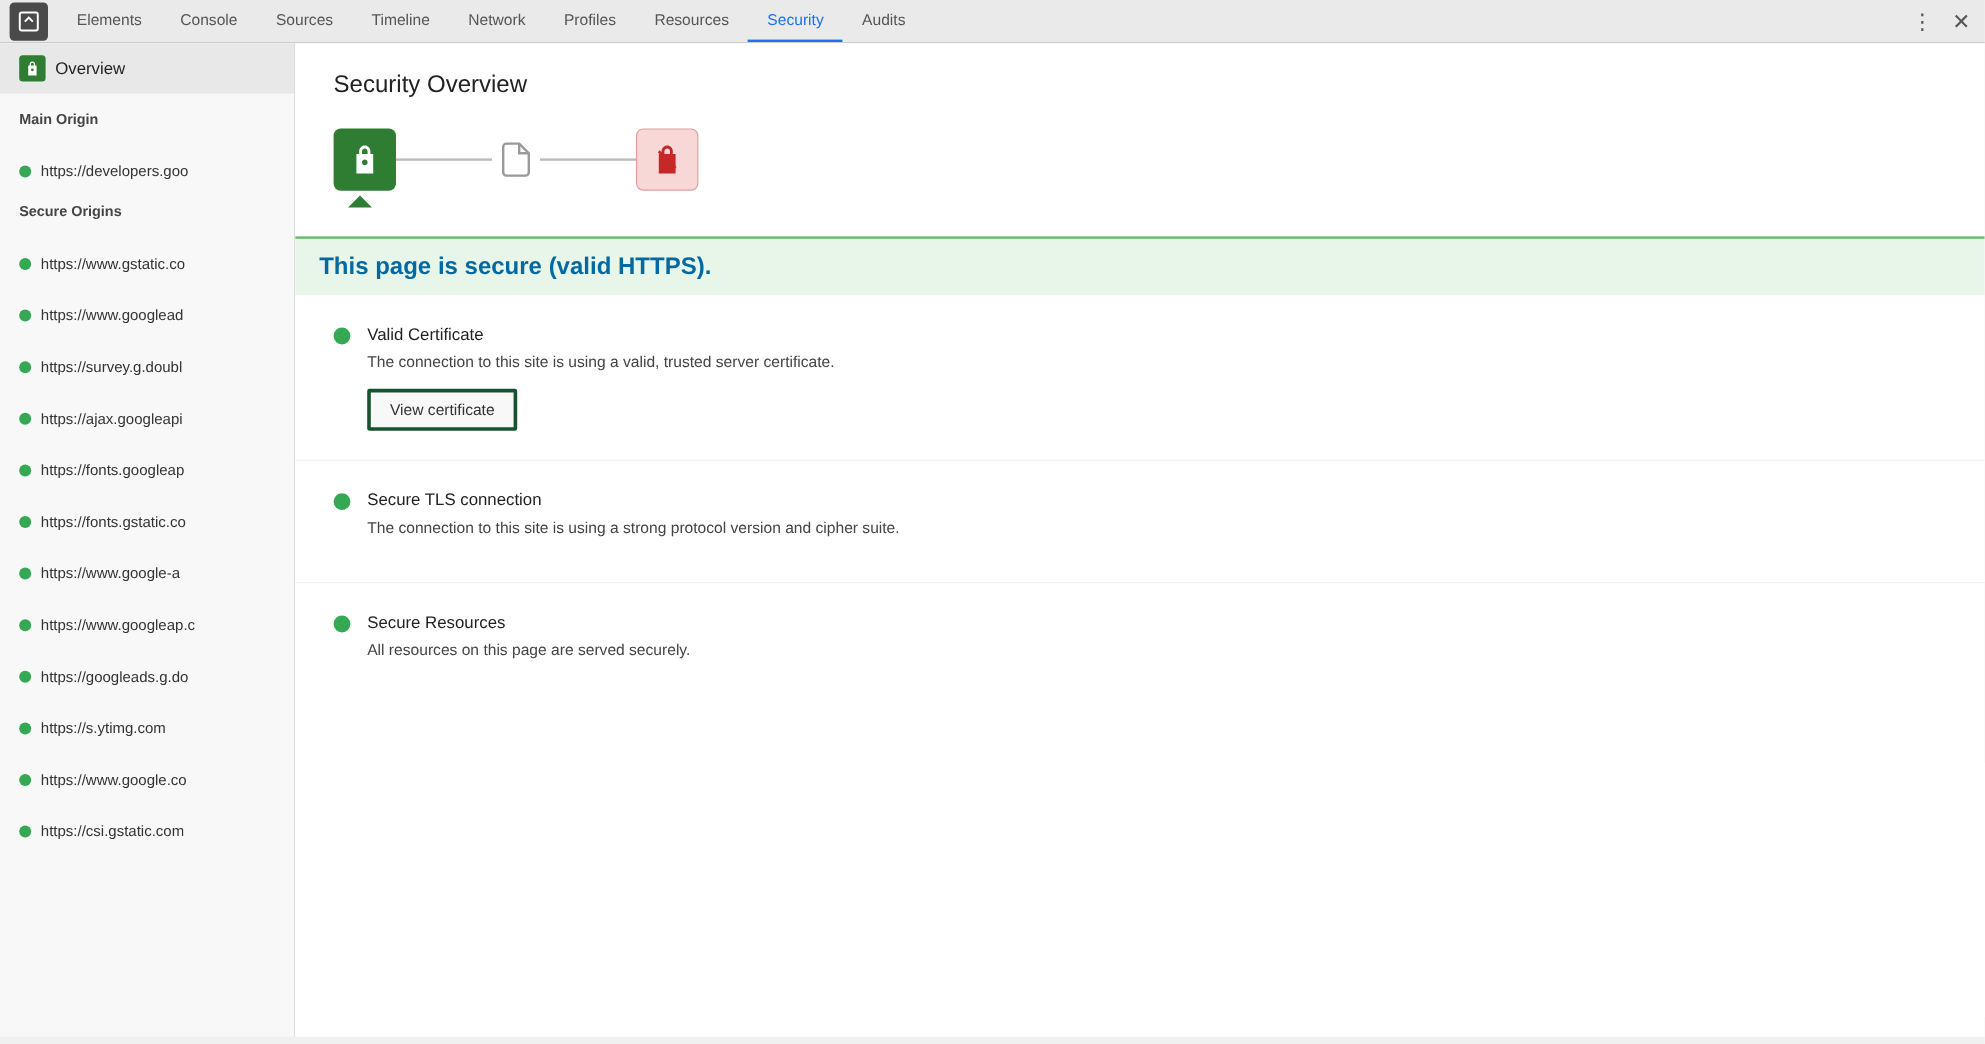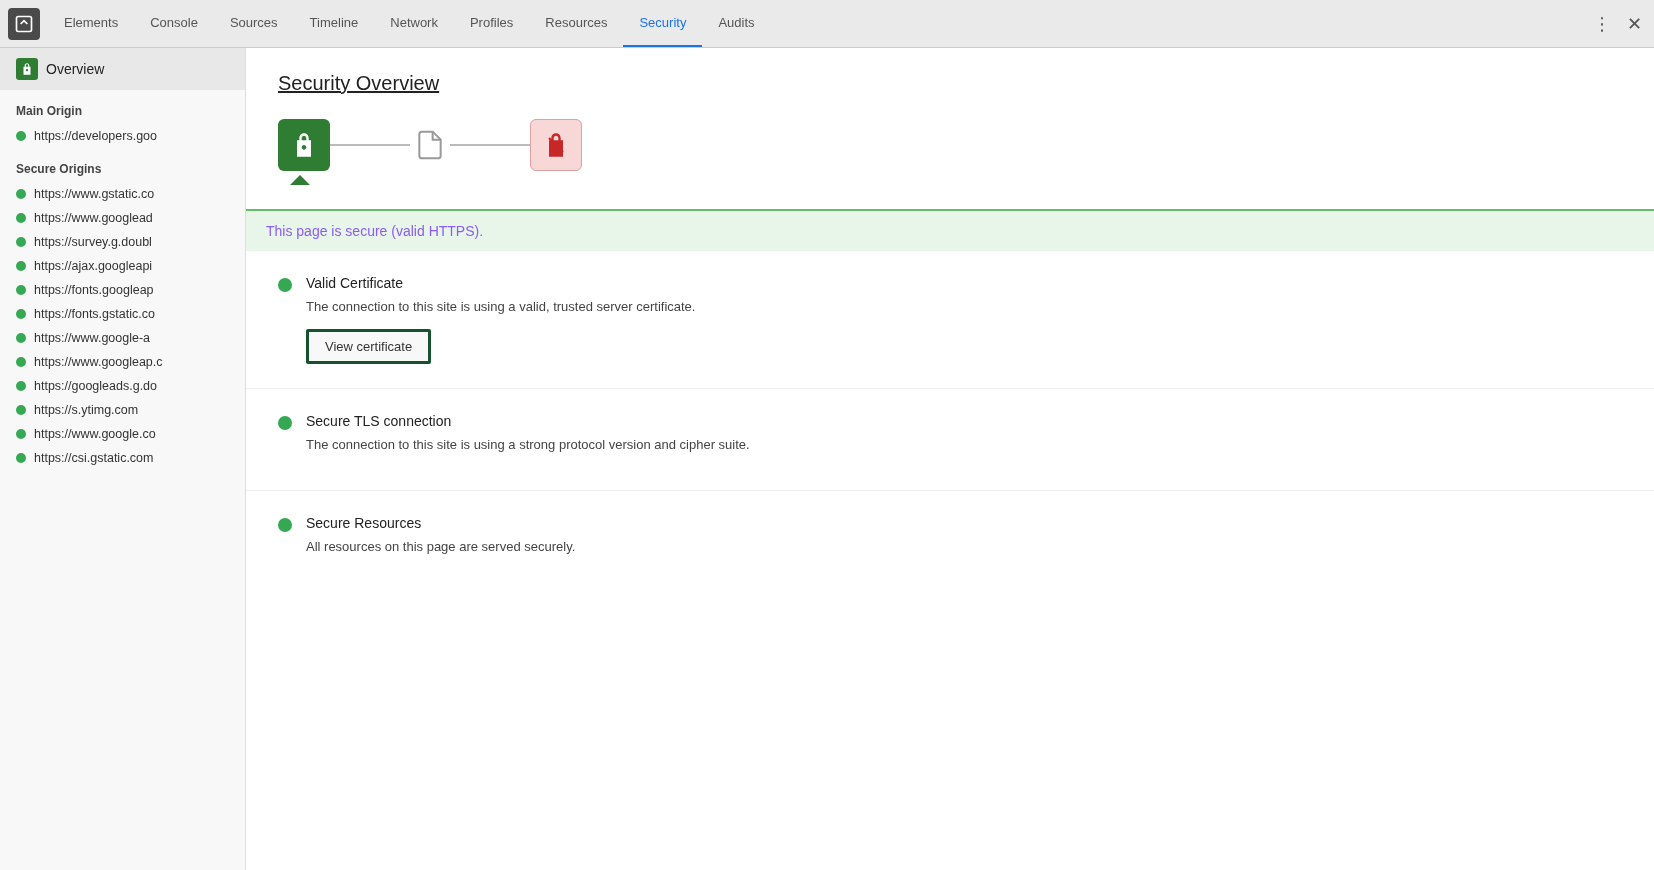--- a/index.html
+++ b/index.html
@@ -11,21 +11,21 @@
       height: 870px;
       overflow: hidden;
     }
 
     
     .toolbar {
       display: flex;
       align-items: center;
       background: #eaeaea;
       border-bottom: 1px solid #ccc;
-      height: 48px;
+      height: 36px;
       padding: 0 8px;
       gap: 0;
     }
     .toolbar-logo {
       width: 32px;
       height: 32px;
       background: #4a4a4a;
       border-radius: 4px;
       display: flex;
       align-items: center;
@@ -125,20 +125,21 @@
       display: flex;
       align-items: center;
       padding: 5px 16px;
       font-size: 12.5px;
       color: #1a73e8;
       gap: 8px;
       cursor: pointer;
       overflow: hidden;
       white-space: nowrap;
       text-overflow: ellipsis;
+      margin-top: 19px;
     }
     .green-dot {
       width: 10px;
       height: 10px;
       background: #34a853;
       border-radius: 50%;
       flex-shrink: 0;
     }
     .origin-text {
       overflow: hidden;
@@ -155,21 +156,20 @@
       padding: 0;
     }
     .content-inner {
       padding: 24px 32px;
     }
     .page-title {
       font-size: 20px;
       font-weight: 400;
       color: #222;
       margin-bottom: 24px;
-      text-decoration: underline;
     }
     .sec-icon-box {
       width: 52px;
       height: 52px;
       border-radius: 6px;
       display: flex;
       align-items: center;
       justify-content: center;
       flex-shrink: 0;
     }
@@ -209,23 +209,23 @@
     }
 
     
     .status-banner {
       background: #e8f5e9;
       border-top: 2px solid #66bb6a;
       padding: 12px 20px;
       margin-bottom: 0;
     }
     .status-banner-text {
-      color: #8b5cf6;
-      font-size: 14px;
-      font-weight: 400;
+      color: #0369a1;
+      font-size: 20px;
+      font-weight: 700;
     }
 
     
     .security-section {
       padding: 24px 32px;
       border-bottom: 1px solid #f0f0f0;
     }
     .security-section:last-child {
       border-bottom: none;
     }

